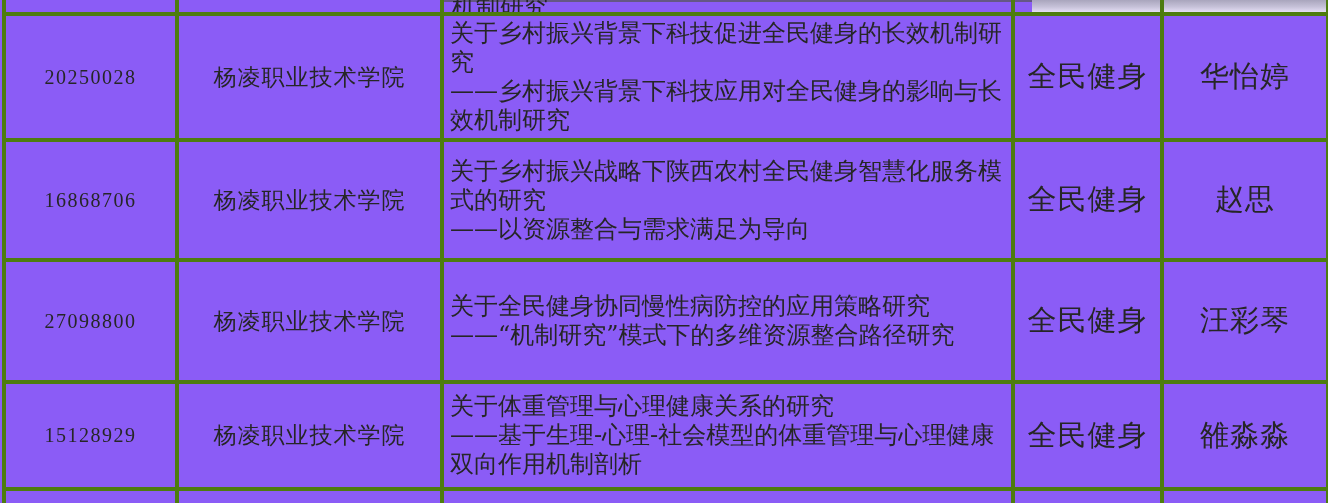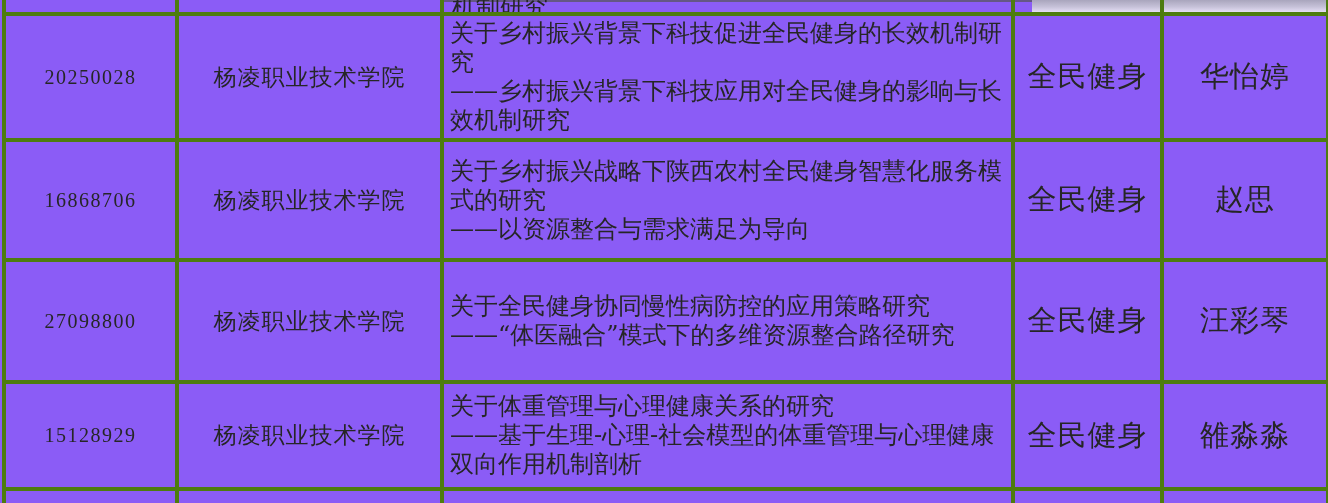--- a/index.html
+++ b/index.html
@@ -111,21 +111,21 @@
       <td class="cell-title">关于乡村振兴战略下陕西农村全民健身智慧化服务模式的研究
 ——以资源整合与需求满足为导向</td>
       <td class="cell-cat">全民健身</td>
       <td class="cell-name">赵思</td>
     </tr>
 
     <tr class="row-3">
       <td class="cell-id">27098800</td>
       <td class="cell-inst">杨凌职业技术学院</td>
       <td class="cell-title">关于全民健身协同慢性病防控的应用策略研究
-——“体医融合”模式下的多维资源整合路径研究</td>
+——“机制研究”模式下的多维资源整合路径研究</td>
       <td class="cell-cat">全民健身</td>
       <td class="cell-name">汪彩琴</td>
     </tr>
 
     <tr class="row-4">
       <td class="cell-id">15128929</td>
       <td class="cell-inst">杨凌职业技术学院</td>
       <td class="cell-title">关于体重管理与心理健康关系的研究
 ——基于生理-心理-社会模型的体重管理与心理健康双向作用机制剖析</td>
       <td class="cell-cat">全民健身</td>

